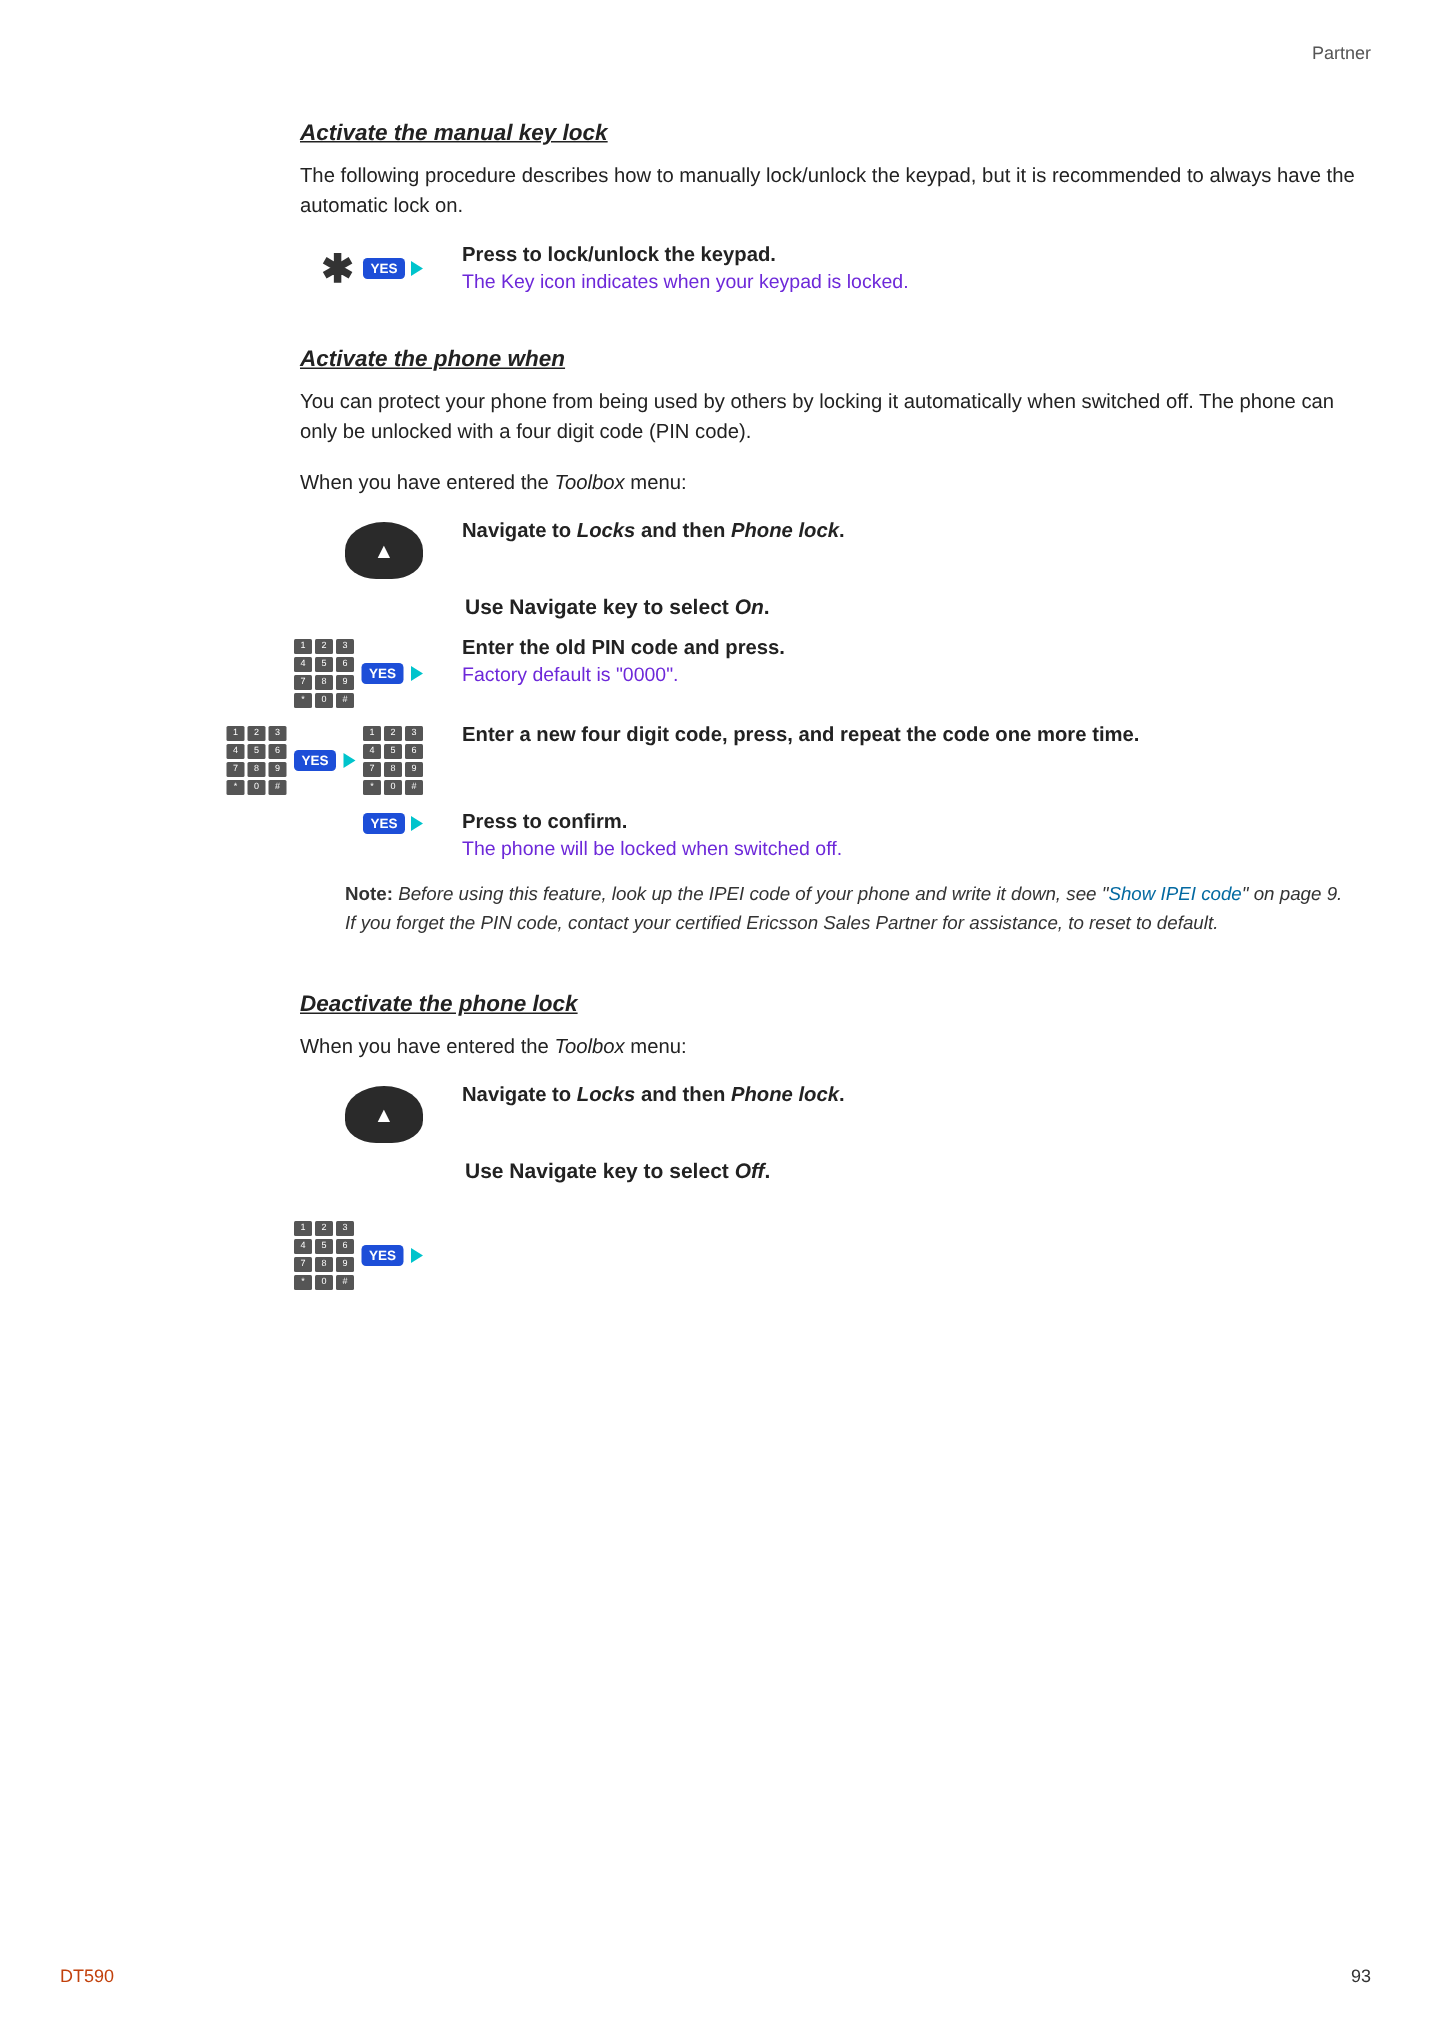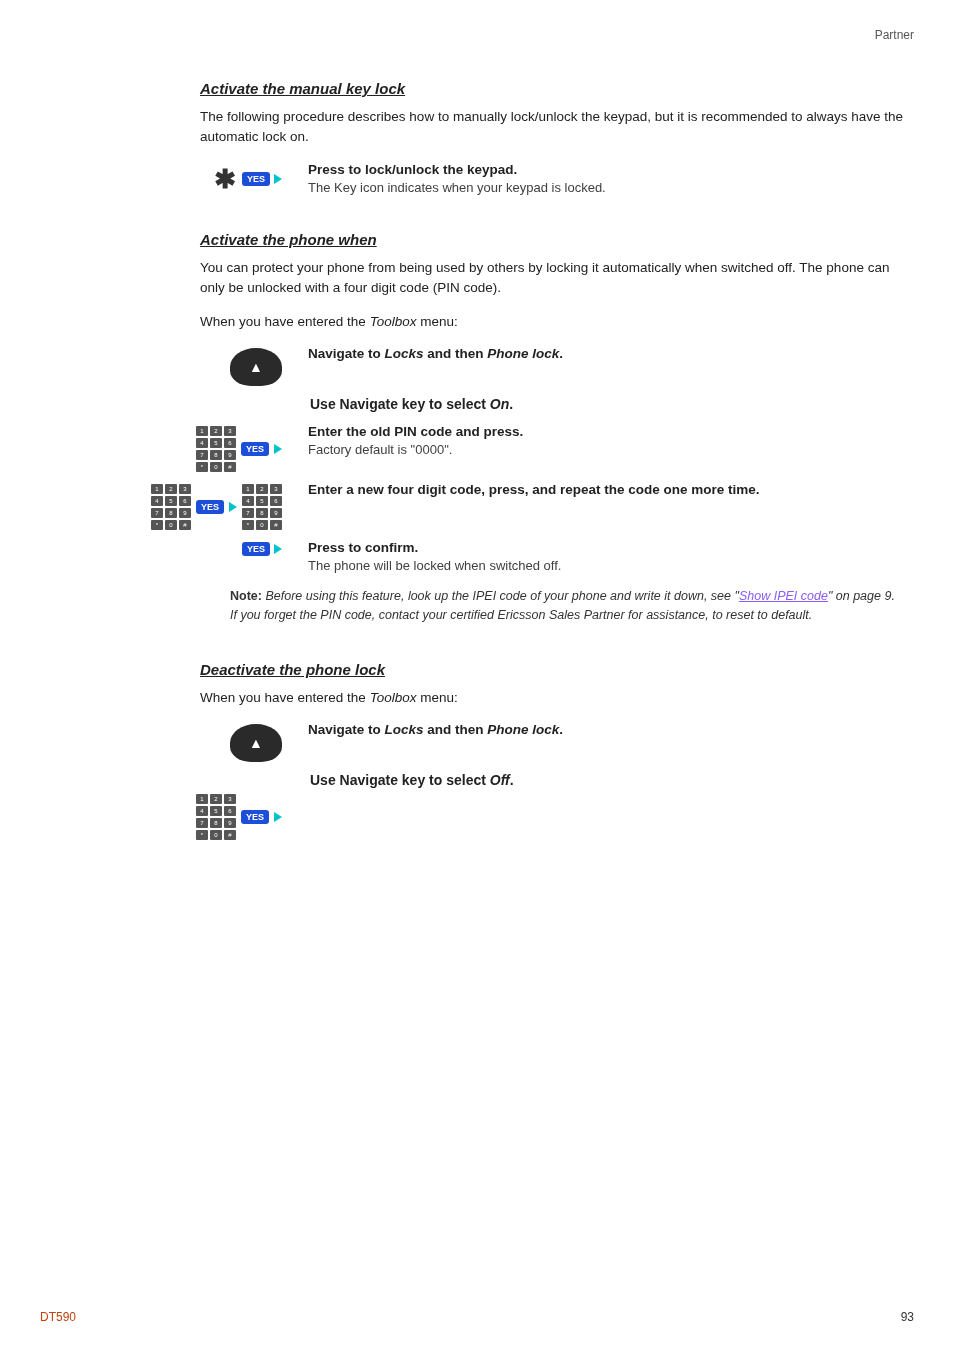--- a/index.html
+++ b/index.html
@@ -84,21 +84,21 @@
     }
 
     .step-text strong {
       font-size: 13.5px;
       display: block;
       margin-bottom: 2px;
     }
 
     .step-text .sub {
       font-size: 13px;
-      color: #404040;
+      color: #6d28d9;
     }
 
     
     .key-icon {
       display: flex;
       align-items: center;
       gap: 4px;
     }
 
     .asterisk {
@@ -181,22 +181,21 @@
       color: #333;
       line-height: 1.5;
     }
 
     .note-box strong {
       font-style: normal;
       font-weight: bold;
     }
 
     .note-link {
-      color: #8b5cf6;
-      text-decoration: underline;
+      color: #0369a1;
     }
 
     .inline-step {
       margin-bottom: 10px;
     }
   </style>
 </head>
 <body>
 
 <div class="page-header">Partner</div>
@@ -334,21 +333,21 @@
 
     <div class="step">
       <div class="step-icon">
         <div class="nav-icon"></div>
       </div>
       <div class="step-text">
         <strong>Navigate to <em>Locks</em> and then <em>Phone lock</em>.</strong>
       </div>
     </div>
 
-    <div class="inline-step" style="margin-left: 110px; margin-bottom: 4px;">
+    <div class="inline-step" style="margin-left: 110px; margin-bottom: 24px;">
       <strong>Use Navigate key to select <em>Off</em>.</strong>
     </div>
 
     <div class="step">
       <div class="step-icon">
         <div class="keypad-group">
           <div class="keypad-icon">
             <div class="keypad-key">1</div>
               <div class="keypad-key">2</div>
               <div class="keypad-key">3</div>

